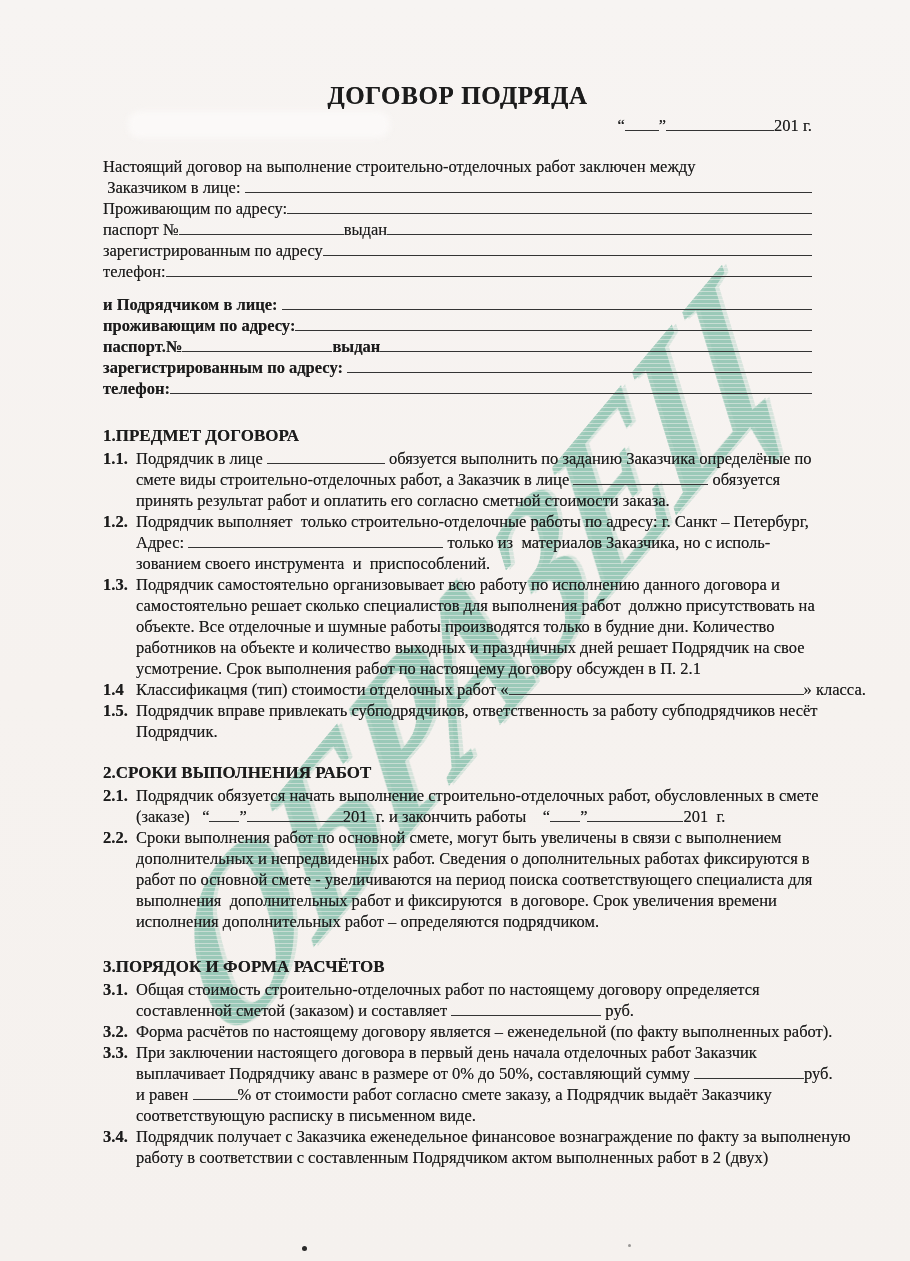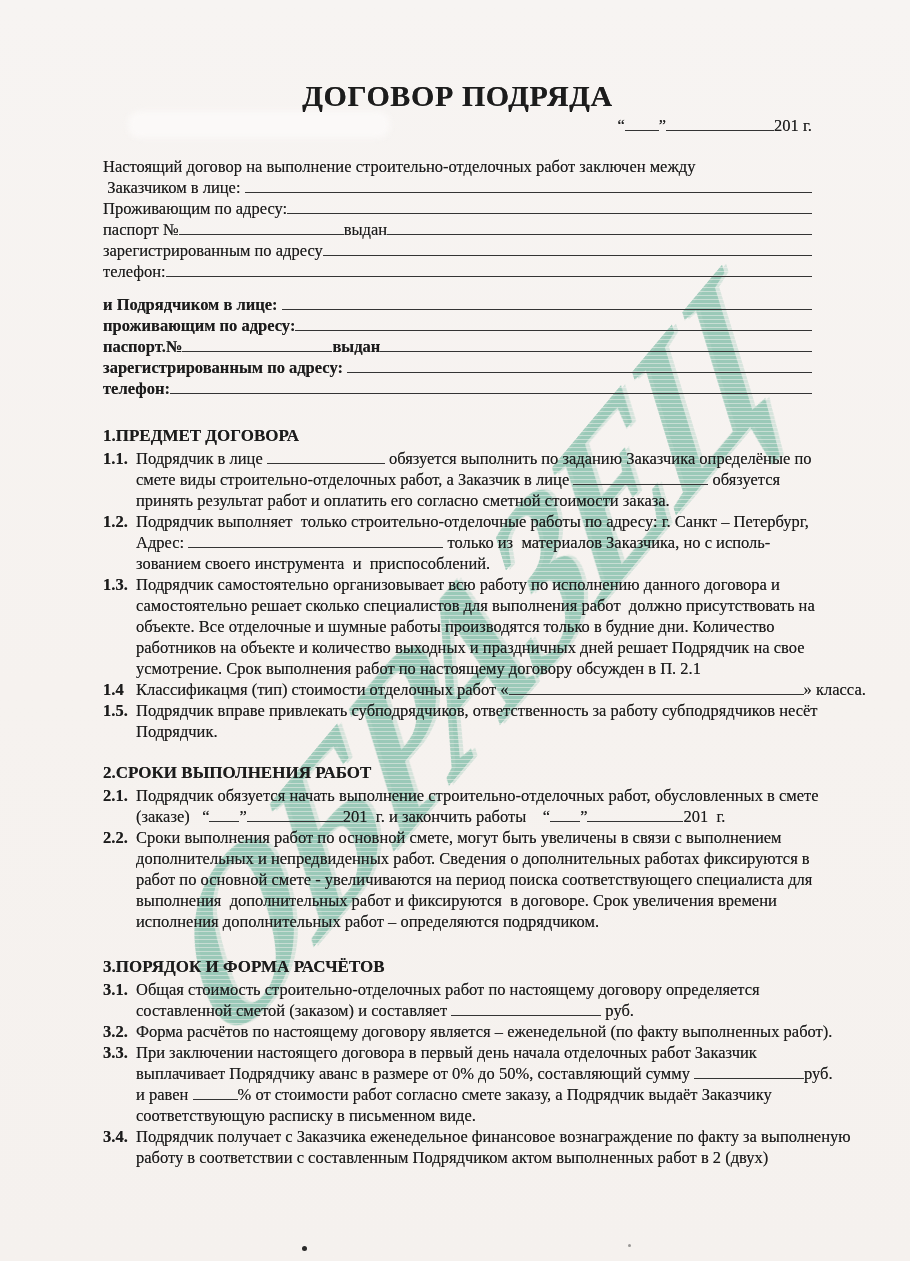--- a/index.html
+++ b/index.html
@@ -18,21 +18,21 @@
     transform:translate(-50%,-50%) rotate(-50deg) skewX(-33deg);
     font-weight:700;font-size:192px;letter-spacing:-4px;white-space:nowrap;
     color:rgba(130,190,169,0.72);filter:blur(0.6px);
     text-shadow:5px 3px 0 rgba(130,190,169,0.28);
   }
   .erase{
     position:absolute;left:128px;top:111px;width:262px;height:27px;z-index:1;
     background:#fbf9f8;border-radius:12px;filter:blur(3px);
   }
   .content{position:relative;z-index:2;padding:82px 98px 0 103px;font-size:16.5px;line-height:21px;}
-  .title{margin:0;text-align:center;font-size:30px;line-height:28px;font-weight:700;letter-spacing:0.6px;
+  .title{margin:0;text-align:center;font-size:25px;line-height:28px;font-weight:700;letter-spacing:0.6px;
          text-shadow:0 0 0.4px rgba(0,0,0,0.65);}
   .date-line{display:flex;justify-content:flex-end;align-items:baseline;margin-top:5px;}
   .line{display:flex;align-items:baseline;white-space:pre;}
   .txt{flex:0 0 auto;text-shadow:0 0 0.3px rgba(0,0,0,0.55);}
   .blank{flex:0 0 auto;display:inline-block;height:13px;border-bottom:1.2px solid #343434;}
   .blank.fill{flex:1 1 auto;}
   .heading{text-align:left;font-weight:700;font-size:17px;line-height:21px;margin:0 0 2px 0;
            text-shadow:0 0 0.4px rgba(0,0,0,0.6);}
   .item{position:relative;padding-left:33px;text-align:center;}
   .num{position:absolute;left:0;top:0;font-weight:700;text-shadow:0 0 0.4px rgba(0,0,0,0.6);}

